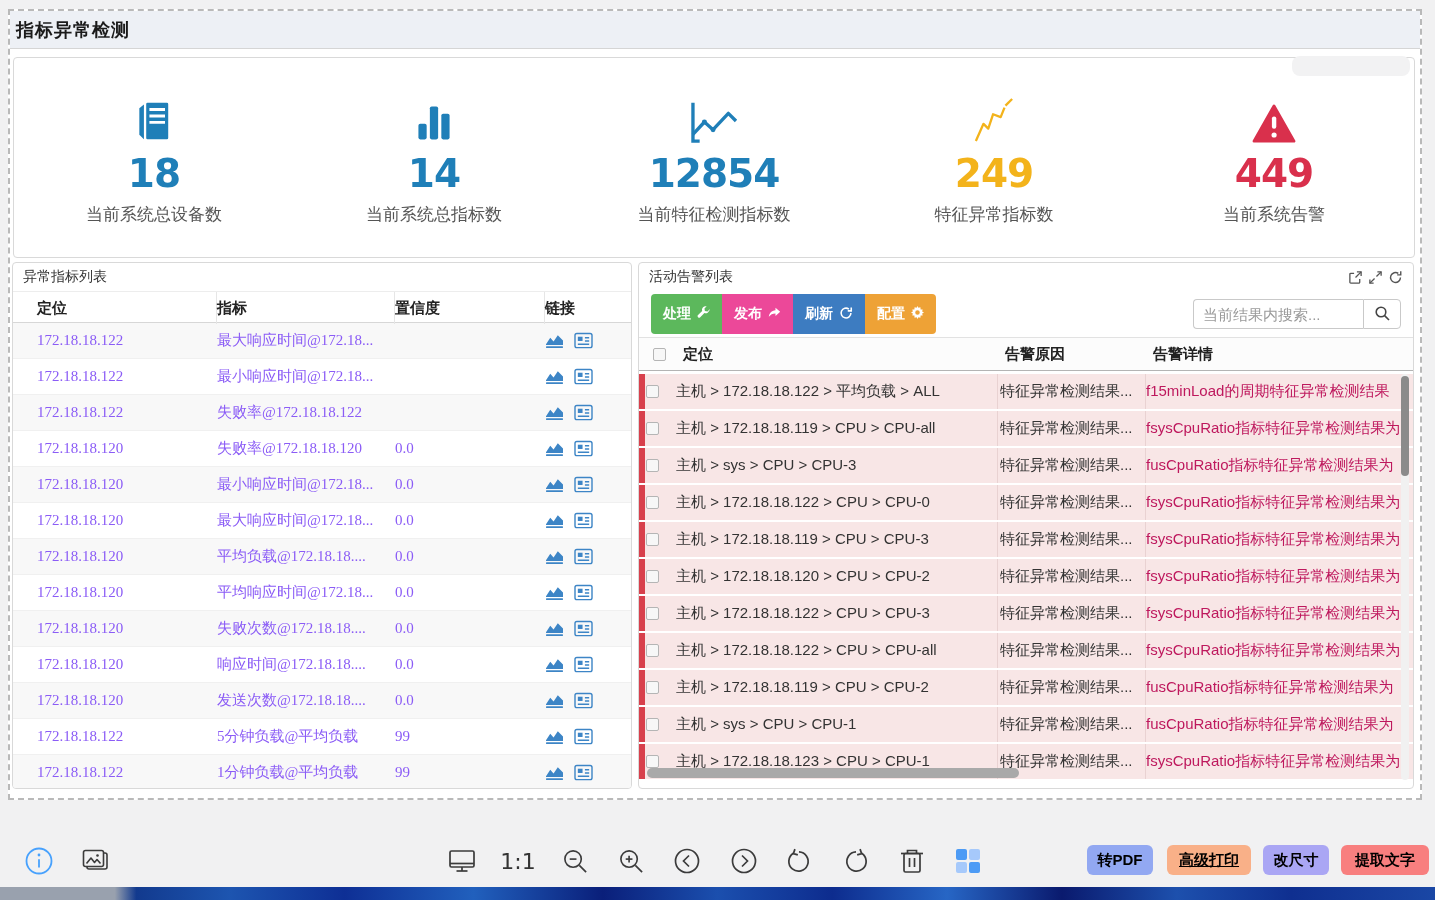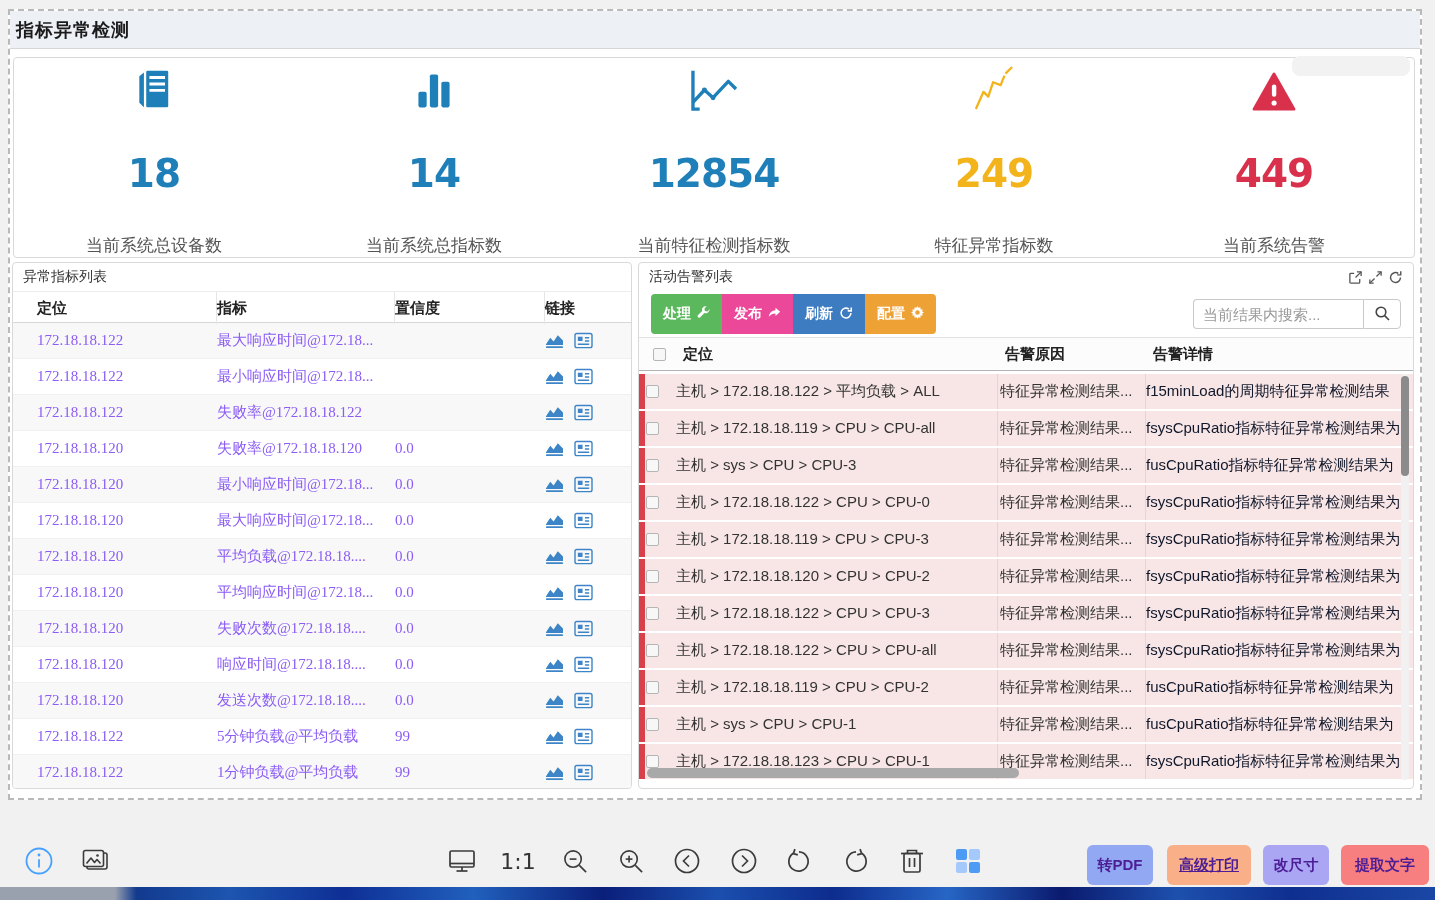--- a/index.html
+++ b/index.html
@@ -11,21 +11,21 @@
   
   .capture { position:absolute; left:8px; top:9px; width:1414px; height:791px;
              border:2px dashed #b9b9b9; background:#fff; }
   .titlebar { position:absolute; left:0; top:0; right:0; height:38px; background:#edf0f5;
               border-bottom:1px solid #d5d5d5; display:flex; align-items:center; }
   .titlebar h1 { font-size:18px; font-weight:bold; color:#1b1b1b; padding-left:6px; letter-spacing:1px; }
 
   
   .kpi-card { position:absolute; left:3px; top:46px; width:1402px; height:201px;
               border:1px solid #d9d9d9; border-radius:4px; background:#fff; display:flex; }
-  .kpi { flex:1; display:flex; flex-direction:column; align-items:center; justify-content:space-between; gap:10px; padding-top:6px; }
+  .kpi { flex:1; display:flex; flex-direction:column; align-items:center; justify-content:center; gap:10px; padding-top:6px; }
   .kpi-icon { height:48px; display:flex; align-items:flex-end; }
   .kpi-value { font-family:"DejaVu Sans","Liberation Sans",sans-serif; font-size:39px; font-weight:800; letter-spacing:-1px; line-height:1; }
   .kpi-label { font-size:17px; color:#555; }
   .gray-pill { position:absolute; right:10px; top:45px; width:118px; height:20px; background:#f2f2f3; border-radius:8px; }
 
   
   .panel { position:absolute; top:251px; height:527px; background:#fff;
            border:1px solid #d9d9d9; border-radius:4px; overflow:hidden; }
   .panel-left  { left:2px;  width:620px; }
   .panel-right { left:628px; width:776px; }
@@ -58,32 +58,32 @@
 
   .ahead { display:grid; grid-template-columns:30px 322px 148px 1fr; align-items:center; height:34px;
            padding-left:14px; font-size:15px; font-weight:bold; color:#222; background:#fcfcfc;
            border-top:1px solid #e2e2e2; border-bottom:1px solid #b4b4b4; }
   .arows { margin-top:3px; }
   .arow { display:grid; grid-template-columns:30px 322px 148px 1fr; align-items:center; height:35px;
           margin-bottom:2px; background:#f8e6e6; border-left:6px solid #d8404c; padding-left:1px;
           font-size:15px; color:#333; }
   .arow .c-loc, .arow .c-reason { border-right:1px solid #e9d2d2; height:100%; display:flex; align-items:center; overflow:hidden; white-space:nowrap; }
   .arow .c-reason { padding-left:2px; }
-  .arow .c-detail { color:#0f172a; white-space:nowrap; overflow:hidden; cursor:pointer; text-decoration:none; display:block; }
+  .arow .c-detail { color:#be185d; white-space:nowrap; overflow:hidden; cursor:pointer; text-decoration:none; display:block; }
   .cbx { width:13px; height:13px; border:1px solid #b5b5b5; border-radius:2px; background:#f7f7f7; display:inline-block; cursor:pointer; }
 
   .hscroll { position:absolute; left:8px; bottom:10px; width:372px; height:10px; background:#a9a9a9; border-radius:5px; }
   .vtrack { position:absolute; right:4px; top:111px; bottom:8px; width:8px; background:#f1f1f1; border-radius:4px; }
   .vthumb { position:absolute; right:4px; top:113px; width:8px; height:100px; background:#8b8b8b; border-radius:4px; }
 
   
   .vt-ico { position:absolute; top:844px; width:34px; height:34px; display:flex; align-items:center;
             justify-content:center; background:none; border:none; cursor:pointer; }
   .ratio { font-size:22px; color:#333; font-family:"DejaVu Sans",sans-serif; }
-  .act { position:absolute; top:845px; height:40px; border:none; border-radius:6px; color:#4c1d95;
+  .act { position:absolute; top:845px; height:30px; border:none; border-radius:6px; color:#000000;
          font-size:15px; font-weight:600; font-family:inherit; cursor:pointer; }
   .wallpaper { position:absolute; left:0; bottom:0; width:1435px; height:13px;
     background:linear-gradient(90deg,#99a1ae 0,#99a1ae 8%,#123a8e 9.5%,#1d55b0 16%,#0e2f95 24%,#2160bd 33%,#0a1f7a 42%,#1b4fae 50%,#0d2c8e 58%,#2766c5 66%,#0a1a6e 74%,#1d50ad 82%,#0f2f90 90%,#1a47a5 100%); }
 </style>
 </head>
 <body>
 
 <div class="stage">
 
   <div class="capture">

